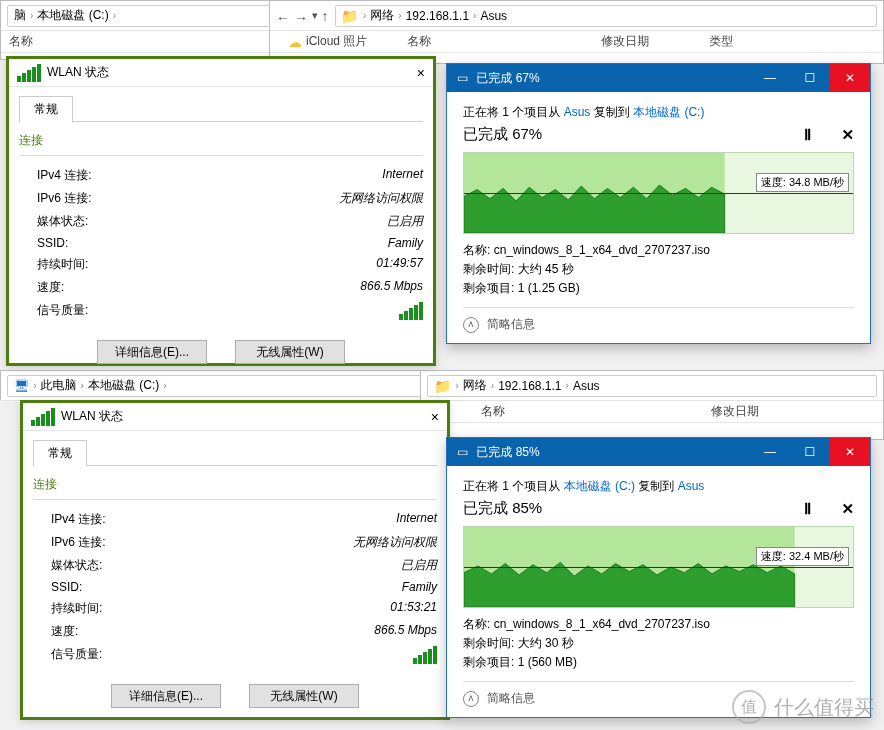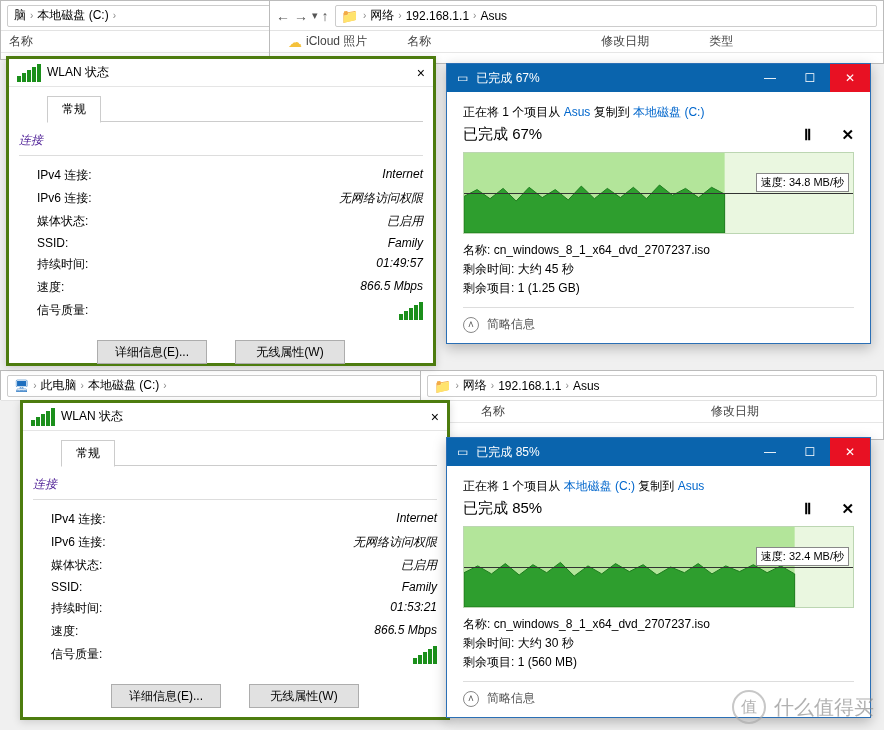--- a/index.html
+++ b/index.html
@@ -10,23 +10,23 @@
   .nav-arrows span { font-size: 14px; }
   .breadcrumb { display: flex; align-items: center; gap: 4px; padding: 2px 6px; border: 1px solid #ccc; border-radius: 2px; flex: 1; height: 22px; background:#fff; }
   .breadcrumb .sep { color: #888; font-size: 10px; }
   .breadcrumb .crumb { color: #000; }
   .col-headers { height: 22px; display: flex; align-items: center; border-bottom: 1px solid #e6e6e6; font-size: 12px; color: #444; padding: 0 8px; gap: 120px; }
   .wlan-window { position: absolute; width: 430px; background: #fff; border: 3px solid #4d7c0f; box-shadow: 0 2px 8px rgba(0,0,0,0.15); }
   .wlan-title { height: 28px; display: flex; align-items: center; justify-content: space-between; padding: 0 8px; font-size: 12px; background: #fff; border-bottom: 1px solid #e5e5e5; }
   .wlan-title-left { display: flex; align-items: center; gap: 6px; }
   .wlan-title .close { font-size: 14px; font-family: Arial; cursor: pointer; }
   .wlan-body { padding: 8px 10px 10px 10px; }
-  .tabs { display: flex; border-bottom: 1px solid #ccc; margin-bottom: 10px; margin-left: 28px; }
+  .tabs { display: flex; border-bottom: 1px solid #ccc; margin-bottom: 10px; }
   .tab { padding: 4px 14px; border: 1px solid #ccc; border-bottom: 1px solid #fff; background: #fff; margin-bottom: -1px; font-size: 12px; position:relative; top:1px;}
-  .section-label { color: #4c1d95; margin: 2px 0 6px 0; font-style: italic; }
+  .section-label { color: #4d7c0f; margin: 2px 0 6px 0; }
   .hr { height:1px; background:#ddd; margin:2px 0 8px 0; }
   .row { display: flex; justify-content: space-between; padding: 3px 0 3px 18px; }
   .row .label { }
   .row .value { text-align:right;font-style:italic; }
   .sig-bars { display:inline-flex; align-items:flex-end; gap:1px; }
   .sig-bars span { width:4px; background:#1b8f1b; display:block; }
   .sig-bars span:nth-child(1){height:6px}
   .sig-bars span:nth-child(2){height:9px}
   .sig-bars span:nth-child(3){height:12px}
   .sig-bars span:nth-child(4){height:15px}

